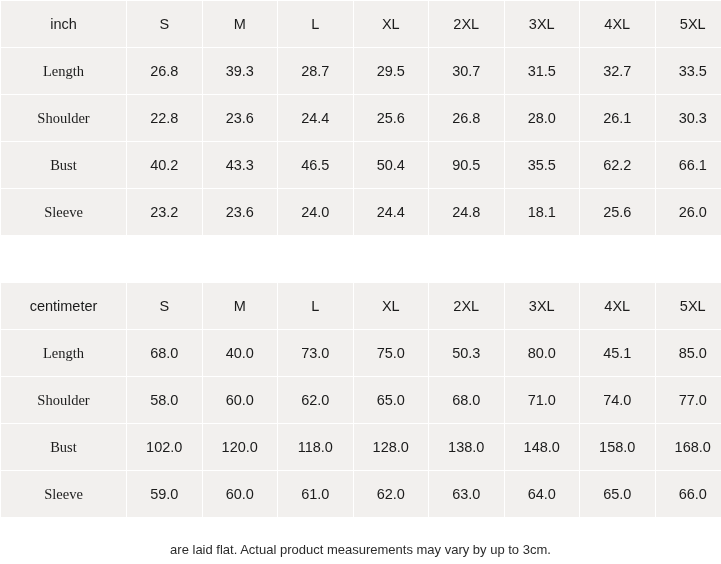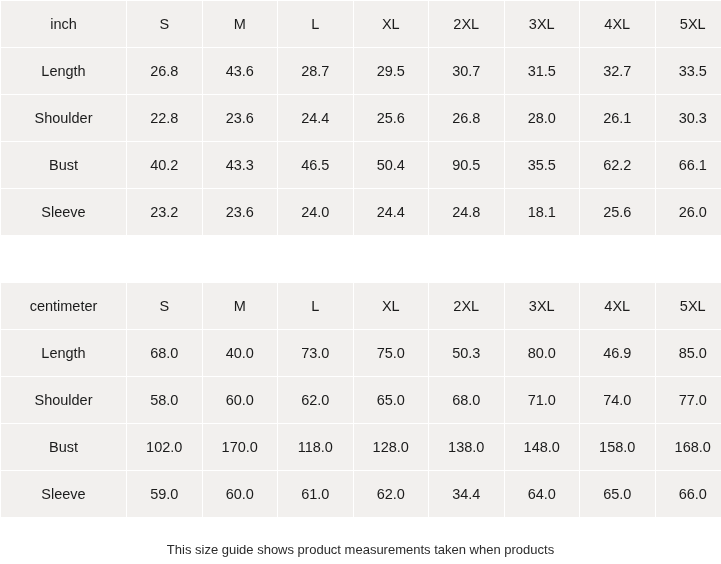--- a/index.html
+++ b/index.html
@@ -33,20 +33,21 @@
     vertical-align: middle;
     font-size: 14.5px;
     color: #1c1c1c;
     padding: 0;
   }
   table.size-table td.unit-cell {
     width: 125px;
   }
   table.size-table td.row-label {
     width: 125px;
+    font-family: Liberation Serif, serif;
   }
   table.size-table td.val {
     width: 74.5px;
   }
   .spacer {
     height: 46px;
     width: 721px;
     background: #ffffff;
   }
   .footer {
@@ -74,21 +75,21 @@
         <td class="val">L</td>
         <td class="val">XL</td>
         <td class="val">2XL</td>
         <td class="val">3XL</td>
         <td class="val">4XL</td>
         <td class="val">5XL</td>
       </tr>
       <tr>
         <td class="row-label">Length</td>
         <td class="val">26.8</td>
-        <td class="val">43.6</td>
+        <td class="val">39.3</td>
         <td class="val">28.7</td>
         <td class="val">29.5</td>
         <td class="val">30.7</td>
         <td class="val">31.5</td>
         <td class="val">32.7</td>
         <td class="val">33.5</td>
       </tr>
       <tr>
         <td class="row-label">Shoulder</td>
         <td class="val">22.8</td>
@@ -141,57 +142,56 @@
         <td class="val">5XL</td>
       </tr>
       <tr>
         <td class="row-label">Length</td>
         <td class="val">68.0</td>
         <td class="val">40.0</td>
         <td class="val">73.0</td>
         <td class="val">75.0</td>
         <td class="val">50.3</td>
         <td class="val">80.0</td>
-        <td class="val">46.9</td>
+        <td class="val">45.1</td>
         <td class="val">85.0</td>
       </tr>
       <tr>
         <td class="row-label">Shoulder</td>
         <td class="val">58.0</td>
         <td class="val">60.0</td>
         <td class="val">62.0</td>
         <td class="val">65.0</td>
         <td class="val">68.0</td>
         <td class="val">71.0</td>
         <td class="val">74.0</td>
         <td class="val">77.0</td>
       </tr>
       <tr>
         <td class="row-label">Bust</td>
         <td class="val">102.0</td>
-        <td class="val">170.0</td>
+        <td class="val">120.0</td>
         <td class="val">118.0</td>
         <td class="val">128.0</td>
         <td class="val">138.0</td>
         <td class="val">148.0</td>
         <td class="val">158.0</td>
         <td class="val">168.0</td>
       </tr>
       <tr>
         <td class="row-label">Sleeve</td>
         <td class="val">59.0</td>
         <td class="val">60.0</td>
         <td class="val">61.0</td>
         <td class="val">62.0</td>
-        <td class="val">34.4</td>
+        <td class="val">63.0</td>
         <td class="val">64.0</td>
         <td class="val">65.0</td>
         <td class="val">66.0</td>
       </tr>
     </tbody>
   </table>
 
   <div class="footer">
-    <div>This size guide shows product measurements taken when products</div>
     <div>are laid flat. Actual product measurements may vary by up to 3cm.</div>
   </div>
 
 </div>
 
 </body></html>

